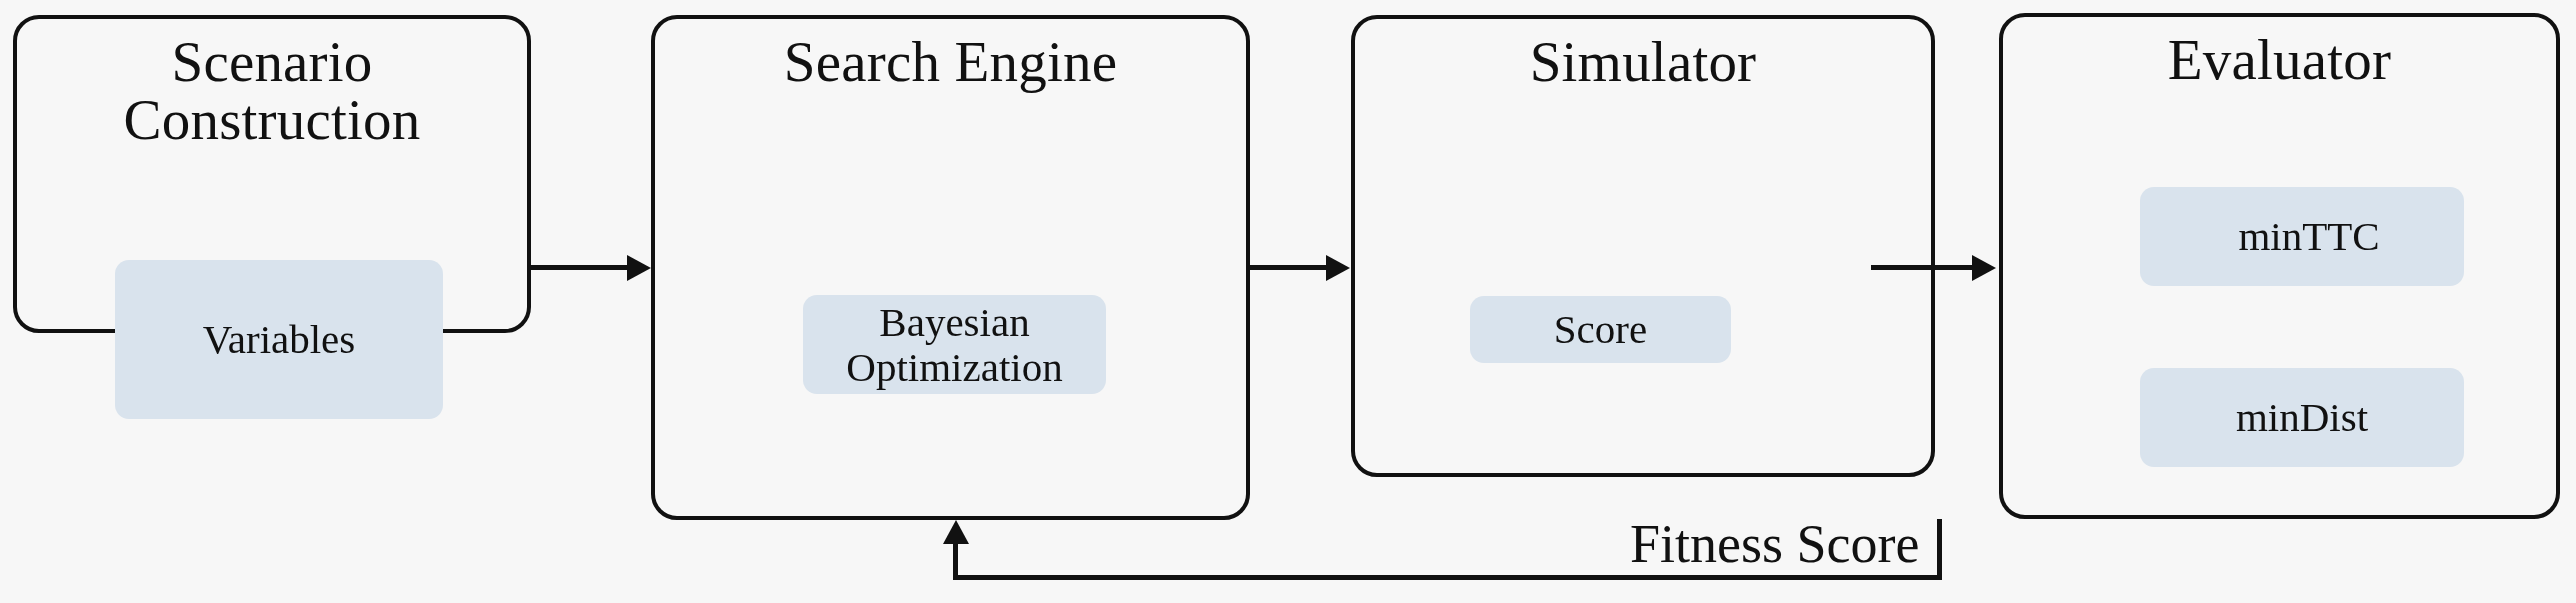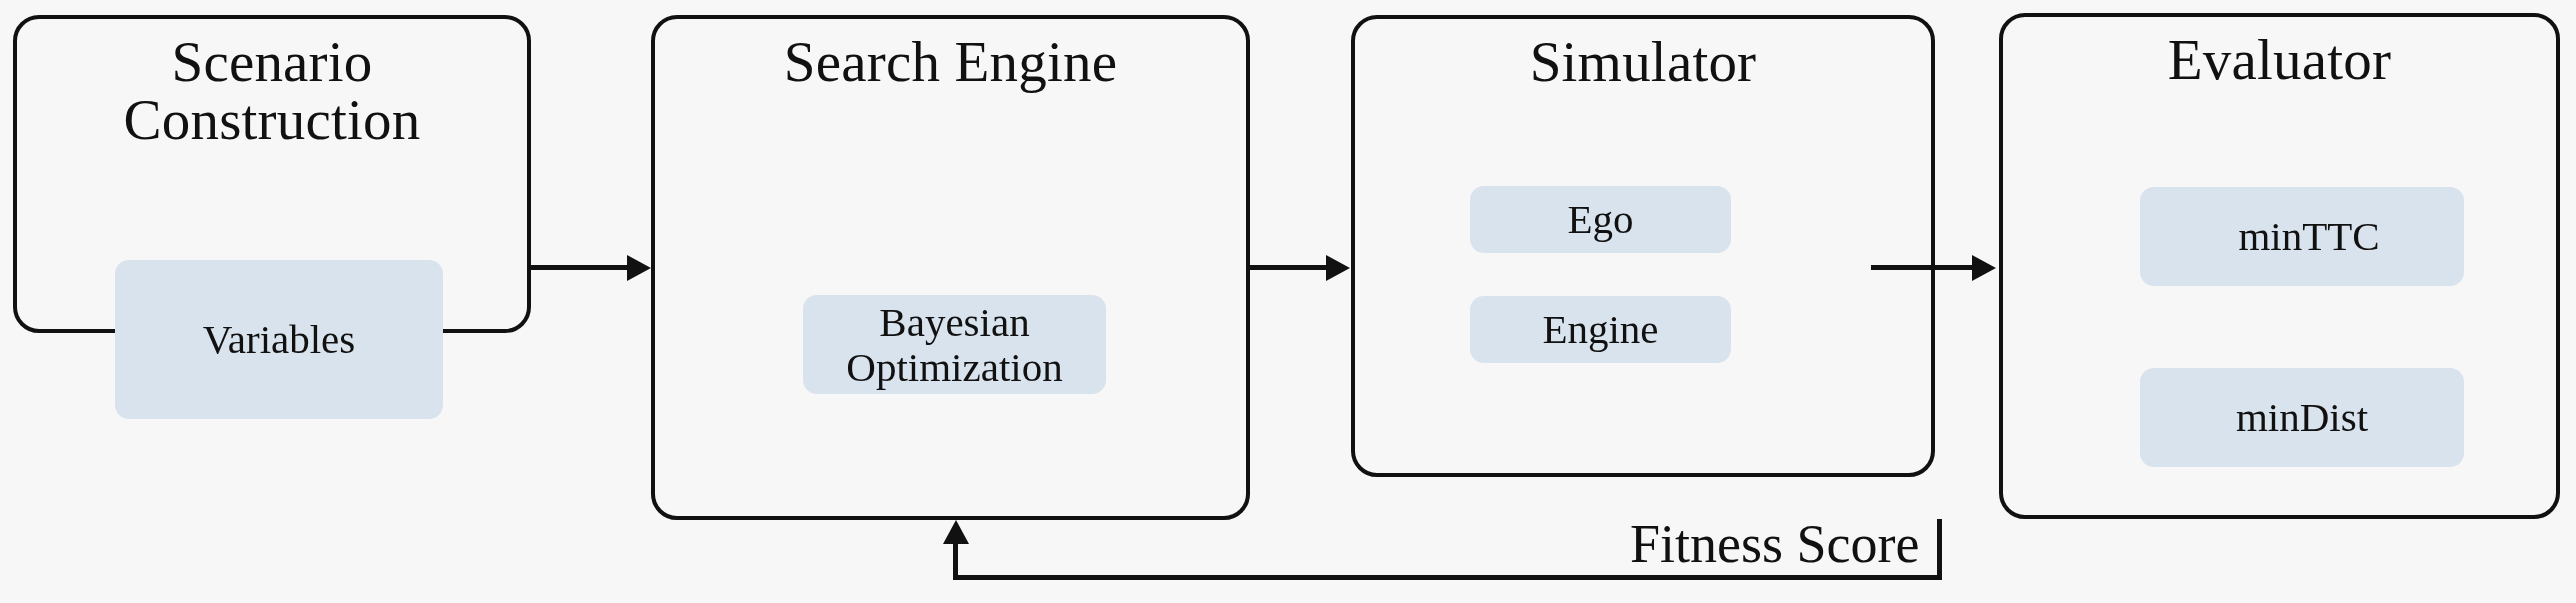--- a/index.html
+++ b/index.html
@@ -99,22 +99,21 @@
   </div>
 
   <div class="stage-box" style="left:651px; top:15px; width:599px; height:505px;">
     <div class="stage-title" style="top:14px;">Search Engine</div>
     <div class="chip" style="left:148px; top:276px; width:303px; height:99px;">Bayesian
 Optimization</div>
   </div>
 
   <div class="stage-box" style="left:1351px; top:15px; width:584px; height:462px;">
     <div class="stage-title" style="top:14px;">Simulator</div>
-    <div class="chip" style="left:115px; top:167px; width:261px; height:67px;">Ego</div>
-    <div class="chip" style="left:115px; top:277px; width:261px; height:67px;">Engine</div>
+    <div class="chip" style="left:115px; top:277px; width:261px; height:67px;">Score</div>
   </div>
 
   <div class="stage-box" style="left:1999px; top:13px; width:561px; height:506px;">
     <div class="stage-title" style="top:14px;">Evaluator</div>
     <div class="chip" style="left:137px; top:170px; width:324px; height:99px;padding-left:22px;">minTTC</div>
     <div class="chip" style="left:137px; top:351px; width:324px; height:99px;">minDist</div>
   </div>
 
   <div class="conn-line-h" style="left:531px; top:265px; width:99px;"></div>
   <div class="arrow-right" style="left:627px; top:255px;"></div>

